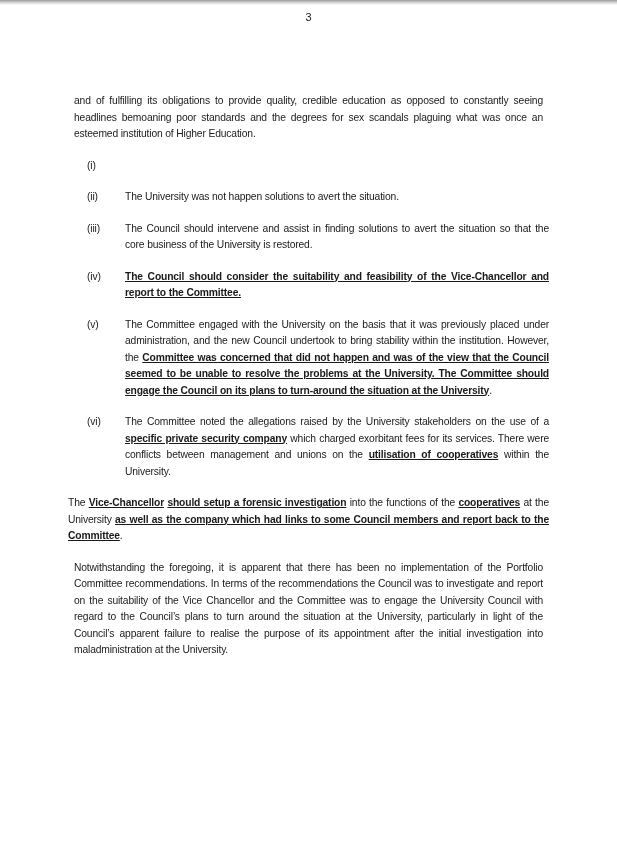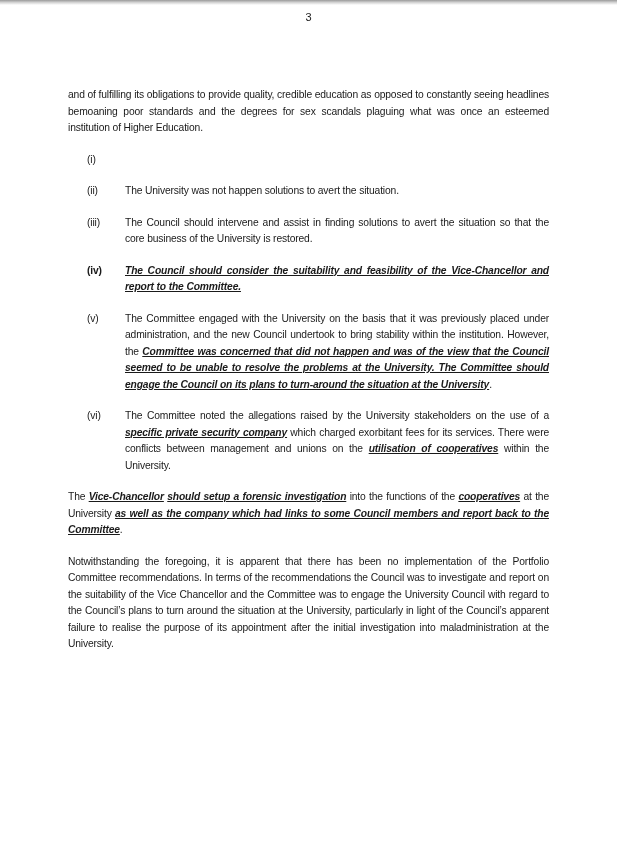--- a/index.html
+++ b/index.html
@@ -33,41 +33,41 @@
     .content {
       position: absolute;
       left: 68px;
       top: 87px;
       width: 481px;
       font-size: 10.3px;
       line-height: 16.5px;
       letter-spacing: -0.15px;
     }
     p {
-      margin: 0;
+      margin: 6px;
       text-align: justify;
     }
     .para { margin-bottom: 15px; }
     .list { margin: 0; padding: 0; list-style: none; }
     .item {
       display: flex;
       margin-bottom: 15px;
     }
     .item-num {
       width: 57px;
       flex: 0 0 57px;
       padding-left: 19px;
       box-sizing: border-box;
     }
     .item-text {
       flex: 1;
       text-align: justify;
     }
-    .u { text-decoration: underline; font-weight: bold; font-style: italic; }
-    .b { font-weight: bold; }
+    .u { text-decoration: underline; font-weight: bold; }
+    .b { font-weight: normal; }
     .last-line-justify { text-align-last: justify; }
   </style>
 </head>
 <body>
 
 <div class="top-shade"></div>
 
 <div class="page-number">3</div>
 
 <div class="content">

